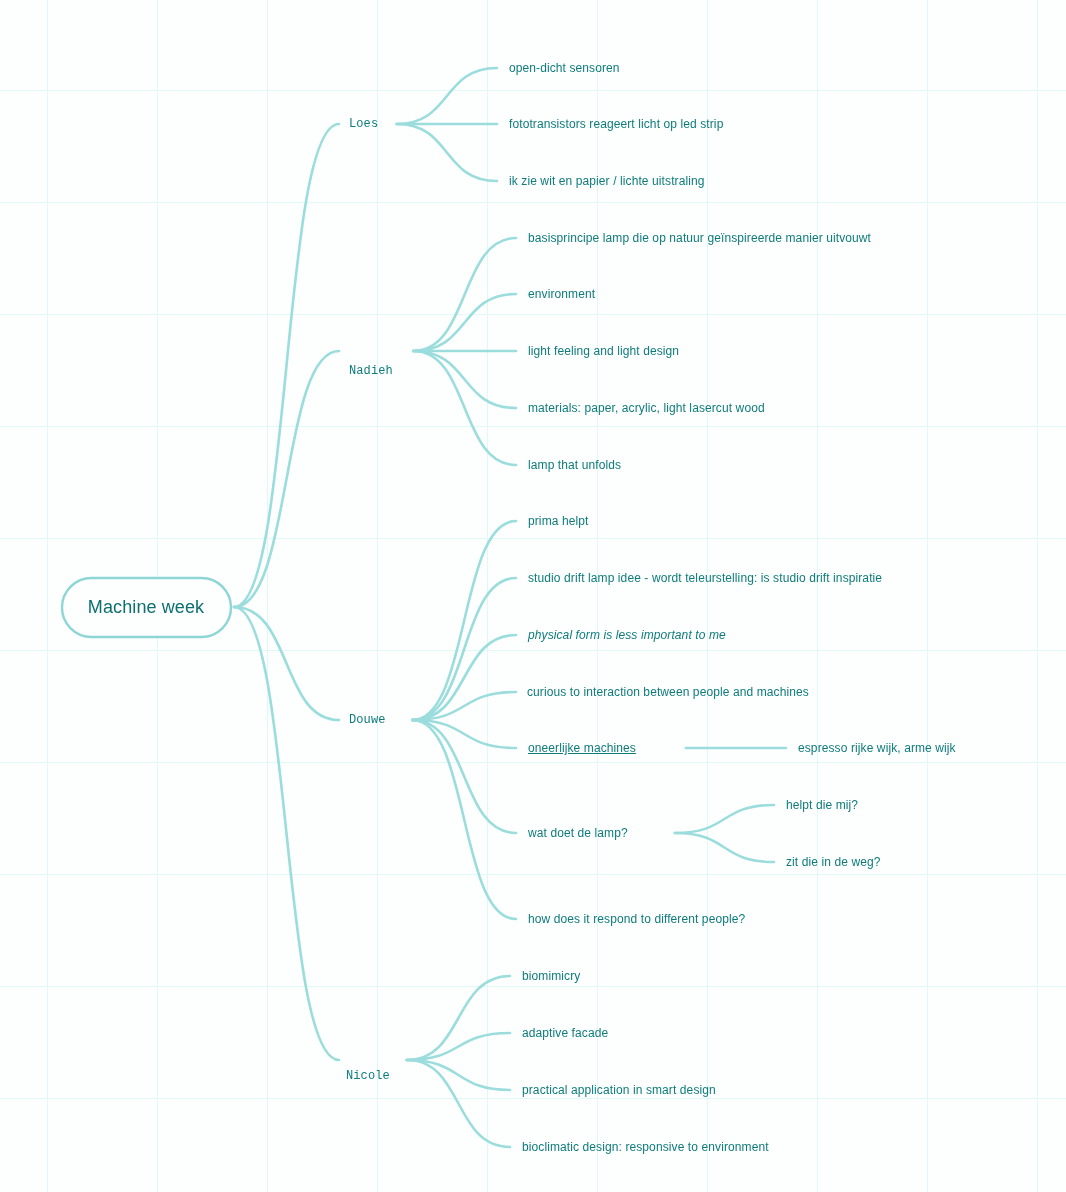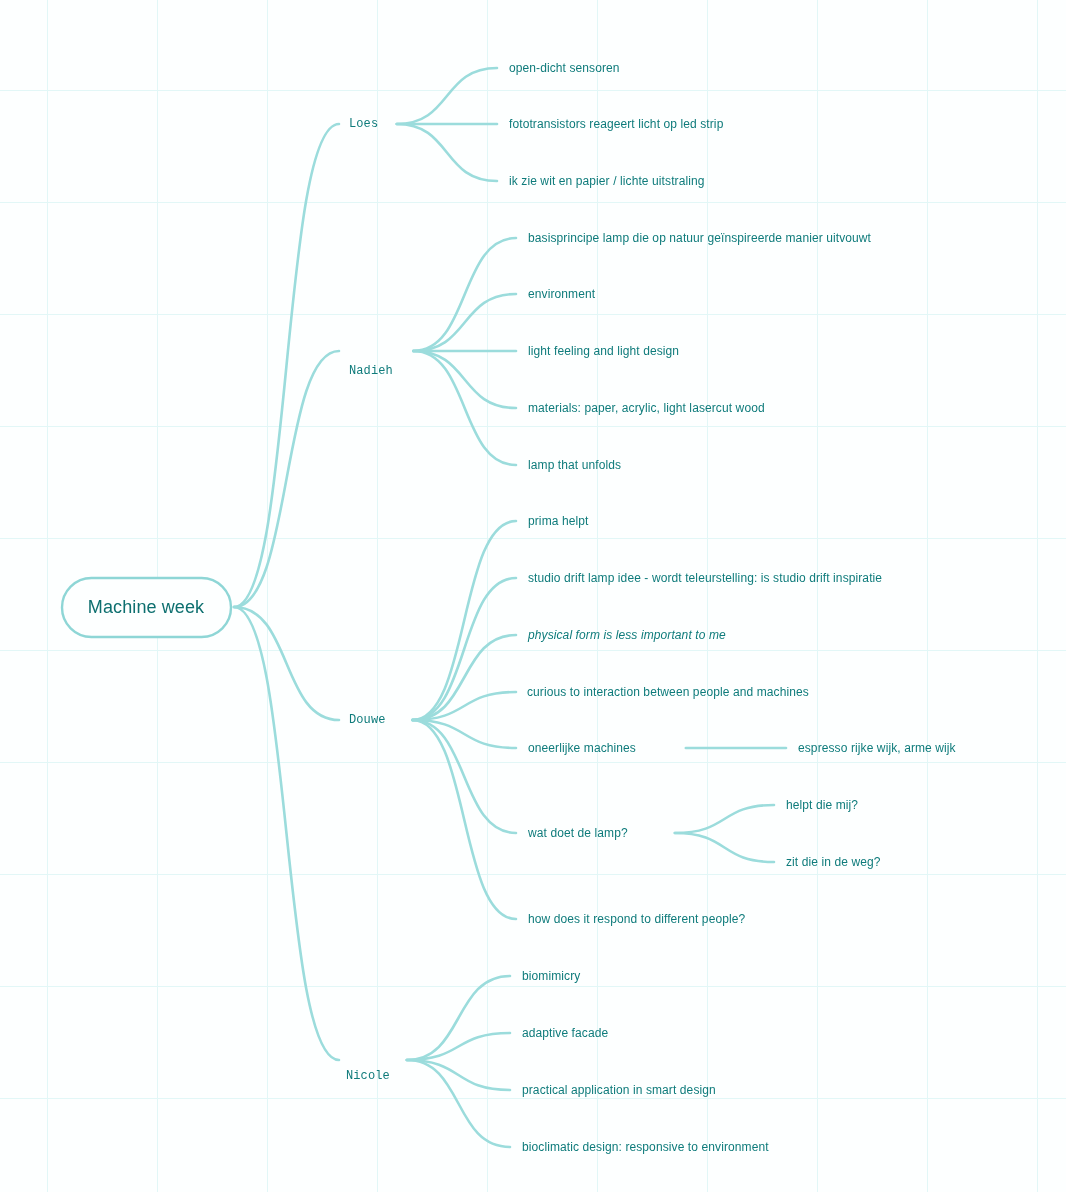--- a/index.html
+++ b/index.html
@@ -107,21 +107,21 @@
       <div class="node-label" style="left: 528px; top: 238px;">basisprincipe lamp die op natuur geïnspireerde manier uitvouwt</div>
       <div class="node-label" style="left: 528px; top: 294px;">environment</div>
       <div class="node-label" style="left: 528px; top: 351px;">light feeling and light design</div>
       <div class="node-label" style="left: 528px; top: 408px;">materials: paper, acrylic, light lasercut wood</div>
       <div class="node-label" style="left: 528px; top: 465px;">lamp that unfolds</div>
       <div class="node-label branch" style="left: 349px; top: 720px;">Douwe</div>
       <div class="node-label" style="left: 528px; top: 521px;">prima helpt</div>
       <div class="node-label" style="left: 528px; top: 578px;">studio drift lamp idee - wordt teleurstelling: is studio drift inspiratie</div>
       <div class="node-label" style="left: 528px; top: 635px; font-style: italic;">physical form is less important to me</div>
       <div class="node-label" style="left: 508px; top: 692px; margin-left: 19px;">curious to interaction between people and machines</div>
-      <div class="node-label" style="left: 528px; top: 748px;">oneerlijke machines</div>
+      <div class="node-label" style="left: 528px; top: 748px; text-decoration: underline;">oneerlijke machines</div>
       <div class="node-label" style="left: 798px; top: 748px;">espresso rijke wijk, arme wijk</div>
       <div class="node-label" style="left: 528px; top: 833px;">wat doet de lamp?</div>
       <div class="node-label" style="left: 786px; top: 805px;">helpt die mij?</div>
       <div class="node-label" style="left: 786px; top: 862px;">zit die in de weg?</div>
       <div class="node-label" style="left: 528px; top: 919px;">how does it respond to different people?</div>
       <div class="node-label branch" style="left: 346px; top: 1060px; margin-top: 16px;">Nicole</div>
       <div class="node-label" style="left: 522px; top: 976px;">biomimicry</div>
       <div class="node-label" style="left: 522px; top: 1033px;">adaptive facade</div>
       <div class="node-label" style="left: 522px; top: 1090px;">practical application in smart design</div>
       <div class="node-label" style="left: 522px; top: 1147px;">bioclimatic design: responsive to environment</div>

